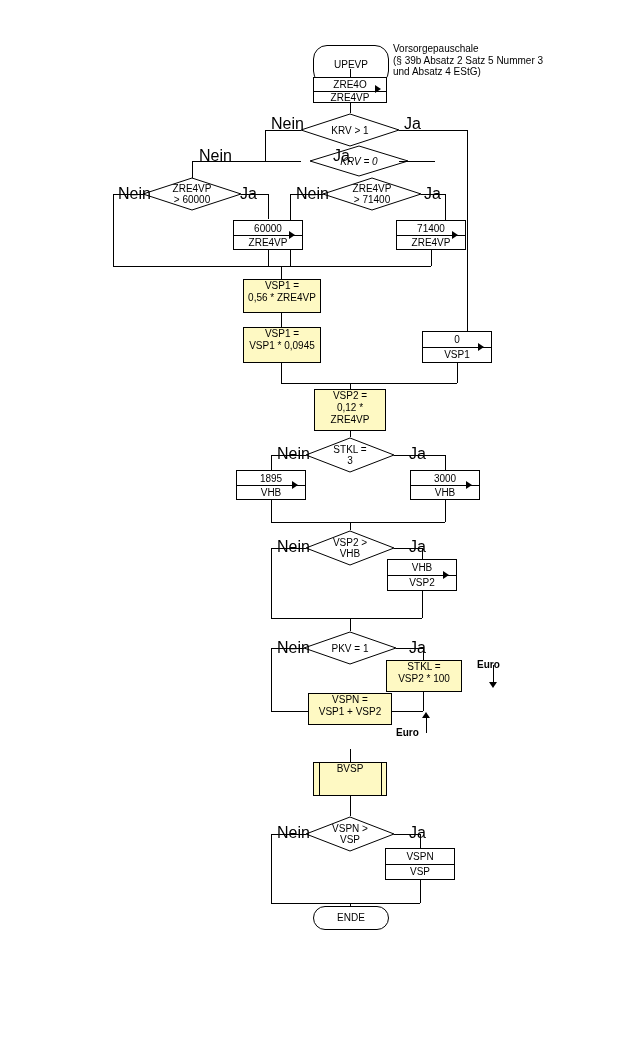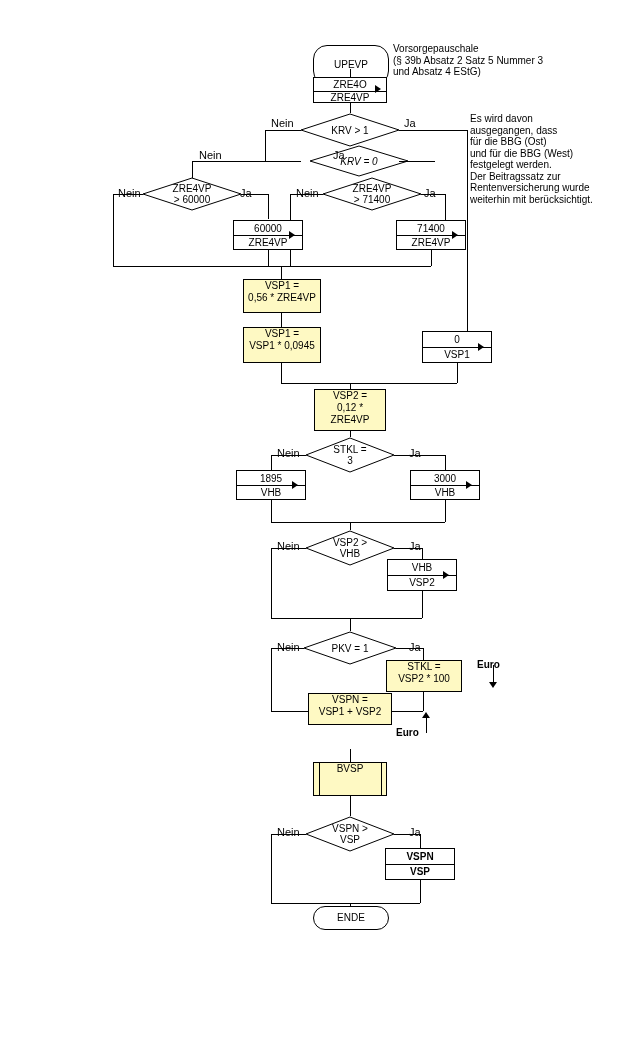--- a/index.html
+++ b/index.html
@@ -17,44 +17,36 @@
   .split{position:absolute;box-sizing:border-box;border:1px solid #000;background:#fff;padding-left:33px;}
   .split .half{position:absolute;left:0;width:100%;display:flex;align-items:center;justify-content:center;font-size:10px;line-height:11px;}
   .split .hline{position:absolute;left:0;width:100%;height:0;border-top:1px solid #000;}
   .dia{position:absolute;}
   .dia .shape{position:absolute;left:0;top:0;width:100%;height:100%;}
   .dia .dtxt{position:absolute;left:0;top:0;width:100%;height:100%;display:flex;align-items:center;justify-content:center;
     font-size:10px;line-height:11px;text-align:center;white-space:pre-line;}
   .ln{position:absolute;background:#000;}
   .lnh{height:1px;}
   .lnv{width:1px;}
-  .lbl{position:absolute;font-size:11px;line-height:11px;white-space:nowrap;}
+  .lbl{position:absolute;font-size:16px;line-height:11px;white-space:nowrap;}
   .note{position:absolute;font-size:10px;line-height:11.5px;white-space:pre-line;}
   .euro{position:absolute;font-size:10px;font-weight:bold;line-height:11px;}
   .arrowR{position:absolute;width:0;height:0;border-left:6px solid #000;border-top:4px solid transparent;border-bottom:4px solid transparent;}
   .arrowD{position:absolute;width:0;height:0;border-top:6px solid #000;border-left:4px solid transparent;border-right:4px solid transparent;}
   .arrowU{position:absolute;width:0;height:0;border-bottom:6px solid #000;border-left:4px solid transparent;border-right:4px solid transparent;}
 </style>
 </head>
 <body>
 
 <div id="stage">
 
   <div class="note" style="left:393px;top:43px;">Vorsorgepauschale
 (§ 39b Absatz 2 Satz 5 Nummer 3
 und Absatz 4 EStG)</div>
 
-  <div class="note" style="left:470px;top:113px;">Es wird davon
-ausgegangen, dass
-für die BBG (Ost)
- und für die BBG (West)
- festgelegt werden.
-Der Beitragssatz zur
-Rentenversicherung wurde
-weiterhin mit              berücksichtigt.</div>
 
   <div class="node term" style="left:313px;top:45px;width:76px;height:40px;">
     <div class="txt">UPEVP</div>
   </div>
 
   <div class="ln lnv" style="left:350px;top:69px;height:8px;"></div>
 
   <div class="split" style="left:313px;top:77px;width:74px;height:26px;">
     <div class="half" style="top:0;height:13px;">ZRE4O</div>
     <div class="hline" style="top:13px;"></div>
@@ -291,21 +283,21 @@
 VSP</div>
   </div>
   <div class="lbl" style="left:277px;top:827px;">Nein</div>
   <div class="lbl" style="left:409px;top:827px;">Ja</div>
 
   <div class="ln lnh" style="left:271px;top:834px;width:35px;"></div>
   <div class="ln lnv" style="left:271px;top:834px;height:69px;"></div>
   <div class="ln lnh" style="left:394px;top:834px;width:26px;"></div>
   <div class="ln lnv" style="left:420px;top:834px;height:14px;"></div>
 
-  <div class="split" style="left:385px;top:848px;width:70px;height:32px;font-weight:bold;">
+  <div class="split" style="left:385px;top:848px;width:70px;height:32px;">
     <div class="half" style="top:0;height:15px;">VSPN</div>
     <div class="hline" style="top:15px;"></div>
     <div class="half" style="top:15px;height:15px;">VSP</div>
   </div>
   <div class="ln lnv" style="left:420px;top:880px;height:23px;"></div>
 
   <div class="ln lnh" style="left:271px;top:903px;width:149px;"></div>
   <div class="ln lnv" style="left:350px;top:903px;height:3px;"></div>
 
   <div class="node term" style="left:313px;top:906px;width:76px;height:24px;">

